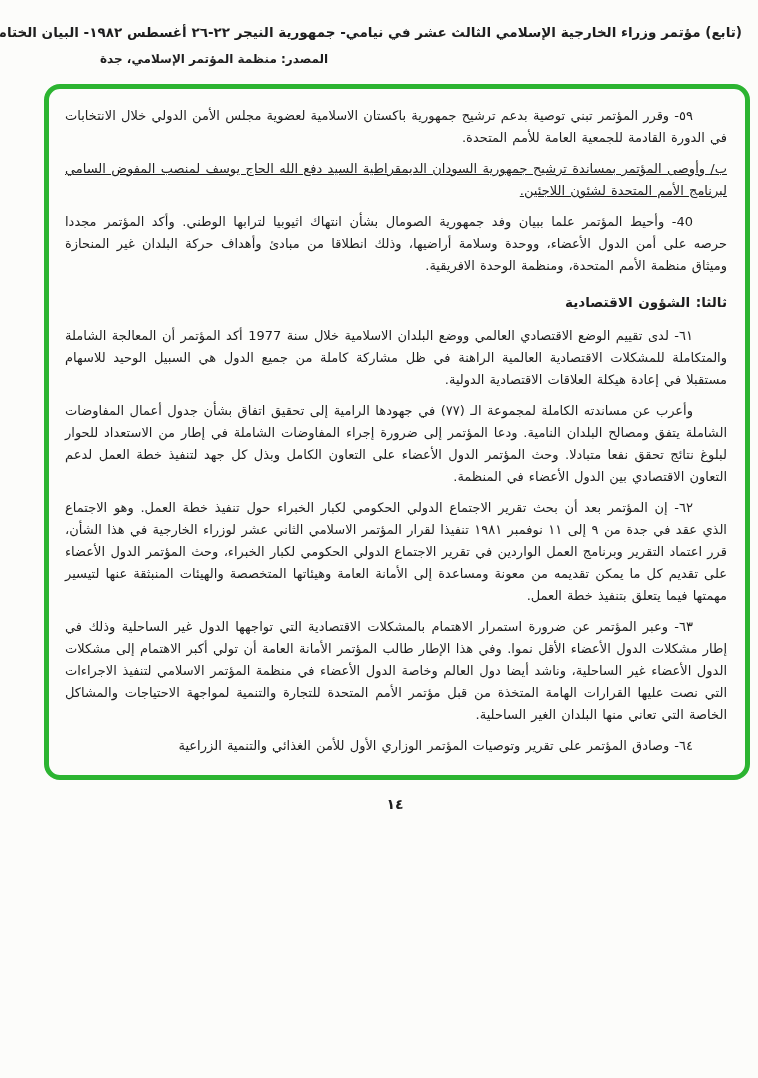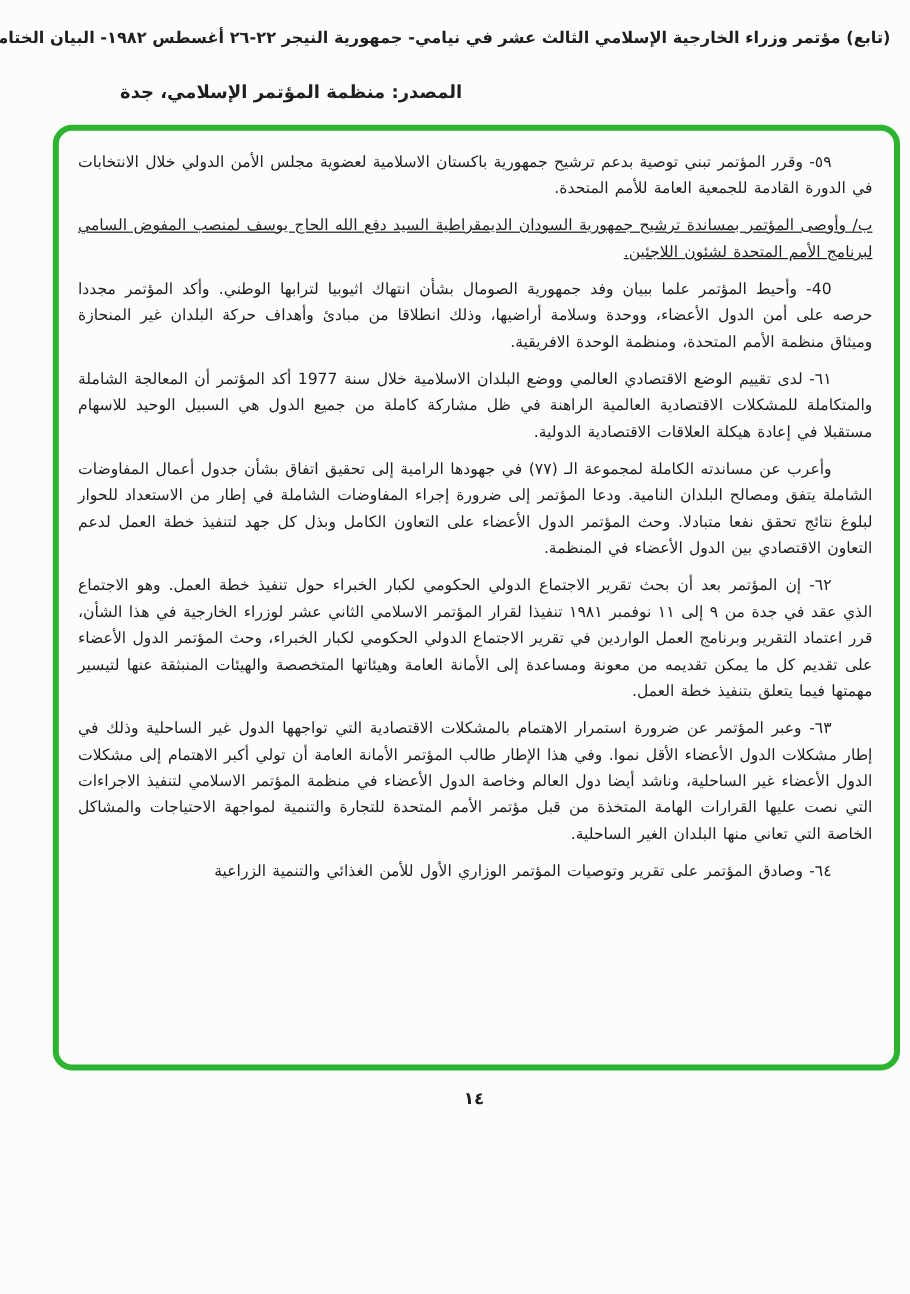--- a/index.html
+++ b/index.html
@@ -12,30 +12,30 @@
   }
   .doc-header { padding: 24px 16px 0 16px; direction: rtl; }
   .doc-title {
     font-size: 13.5px;
     font-weight: bold;
     text-align: center;
     white-space: nowrap;
     letter-spacing: 0;
   }
   .doc-source {
-    margin-top: 28px;
+    margin-top: 12px;
     direction: rtl;
     text-align: left;
     padding-left: 84px;
-    font-size: 15px;
+    font-size: 12px;
     font-weight: bold;
   }
   .content-frame {
     margin: 18px 8px 0 44px;
-    height: 788px;
+    height: 696px;
     border: 5px solid var(--border-green, #2cb431);
     border-radius: 16px;
     padding: 16px 18px 6px 16px;
     direction: rtl;
     overflow: hidden;
     background: var(--paper, #fcfcfa);
   }
   .doc-para {
     font-size: 13px;
     line-height: 22px;
@@ -69,20 +69,21 @@
 
   <header class="doc-header">
     <div class="doc-title">(تابع) مؤتمر وزراء الخارجية الإسلامي الثالث عشر في نيامي- جمهورية النيجر ٢٢-٢٦ أغسطس ١٩٨٢- البيان الختامي</div>
     <div class="doc-source">المصدر: منظمة المؤتمر الإسلامي، جدة</div>
   </header>
 
   <main class="content-frame">
     <p class="doc-para">٥٩- وقرر المؤتمر تبني توصية بدعم ترشيح جمهورية باكستان الاسلامية لعضوية مجلس الأمن الدولي خلال الانتخابات في الدورة القادمة للجمعية العامة للأمم المتحدة.</p>
     <p class="doc-para no-indent">ب/ وأوصى المؤتمر بمساندة ترشيح جمهورية السودان الديمقراطية السيد دفع الله الحاج يوسف لمنصب المفوض السامي لبرنامج الأمم المتحدة لشئون اللاجئين.</p>
     <p class="doc-para">40- وأحيط المؤتمر علما ببيان وفد جمهورية الصومال بشأن انتهاك اثيوبيا لترابها الوطني. وأكد المؤتمر مجددا حرصه على أمن الدول الأعضاء، ووحدة وسلامة أراضيها، وذلك انطلاقا من مبادئ وأهداف حركة البلدان غير المنحازة وميثاق منظمة الأمم المتحدة، ومنظمة الوحدة الافريقية.</p>
+    <p class="doc-para doc-heading">ثالثا: الشؤون الاقتصادية</p>
     <p class="doc-para">٦١- لدى تقييم الوضع الاقتصادي العالمي ووضع البلدان الاسلامية خلال سنة 1977 أكد المؤتمر أن المعالجة الشاملة والمتكاملة للمشكلات الاقتصادية العالمية الراهنة في ظل مشاركة كاملة من جميع الدول هي السبيل الوحيد للاسهام مستقبلا في إعادة هيكلة العلاقات الاقتصادية الدولية.</p>
     <p class="doc-para">وأعرب عن مساندته الكاملة لمجموعة الـ (٧٧) في جهودها الرامية إلى تحقيق اتفاق بشأن جدول أعمال المفاوضات الشاملة يتفق ومصالح البلدان النامية. ودعا المؤتمر إلى ضرورة إجراء المفاوضات الشاملة في إطار من الاستعداد للحوار لبلوغ نتائج تحقق نفعا متبادلا. وحث المؤتمر الدول الأعضاء على التعاون الكامل وبذل كل جهد لتنفيذ خطة العمل لدعم التعاون الاقتصادي بين الدول الأعضاء في المنظمة.</p>
     <p class="doc-para">٦٢- إن المؤتمر بعد أن بحث تقرير الاجتماع الدولي الحكومي لكبار الخبراء حول تنفيذ خطة العمل. وهو الاجتماع الذي عقد في جدة من ٩ إلى ١١ نوفمبر ١٩٨١ تنفيذا لقرار المؤتمر الاسلامي الثاني عشر لوزراء الخارجية في هذا الشأن، قرر اعتماد التقرير وبرنامج العمل الواردين في تقرير الاجتماع الدولي الحكومي لكبار الخبراء، وحث المؤتمر الدول الأعضاء على تقديم كل ما يمكن تقديمه من معونة ومساعدة إلى الأمانة العامة وهيئاتها المتخصصة والهيئات المنبثقة عنها لتيسير مهمتها فيما يتعلق بتنفيذ خطة العمل.</p>
     <p class="doc-para">٦٣- وعبر المؤتمر عن ضرورة استمرار الاهتمام بالمشكلات الاقتصادية التي تواجهها الدول غير الساحلية وذلك في إطار مشكلات الدول الأعضاء الأقل نموا. وفي هذا الإطار طالب المؤتمر الأمانة العامة أن تولي أكبر الاهتمام إلى مشكلات الدول الأعضاء غير الساحلية، وناشد أيضا دول العالم وخاصة الدول الأعضاء في منظمة المؤتمر الاسلامي لتنفيذ الاجراءات التي نصت عليها القرارات الهامة المتخذة من قبل مؤتمر الأمم المتحدة للتجارة والتنمية لمواجهة الاحتياجات والمشاكل الخاصة التي تعاني منها البلدان الغير الساحلية.</p>
     <p class="doc-para">٦٤- وصادق المؤتمر على تقرير وتوصيات المؤتمر الوزاري الأول للأمن الغذائي والتنمية الزراعية</p>
   </main>
 
   <footer>
     <div class="page-number">١٤</div>
   </footer>

